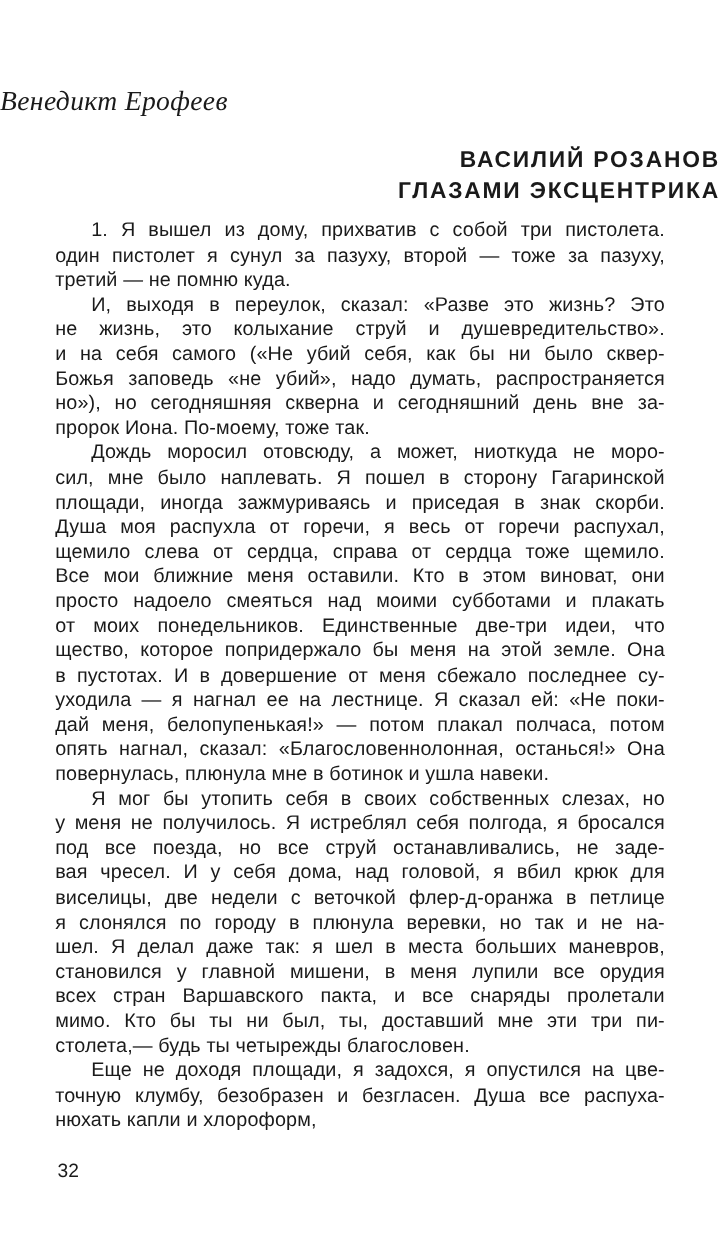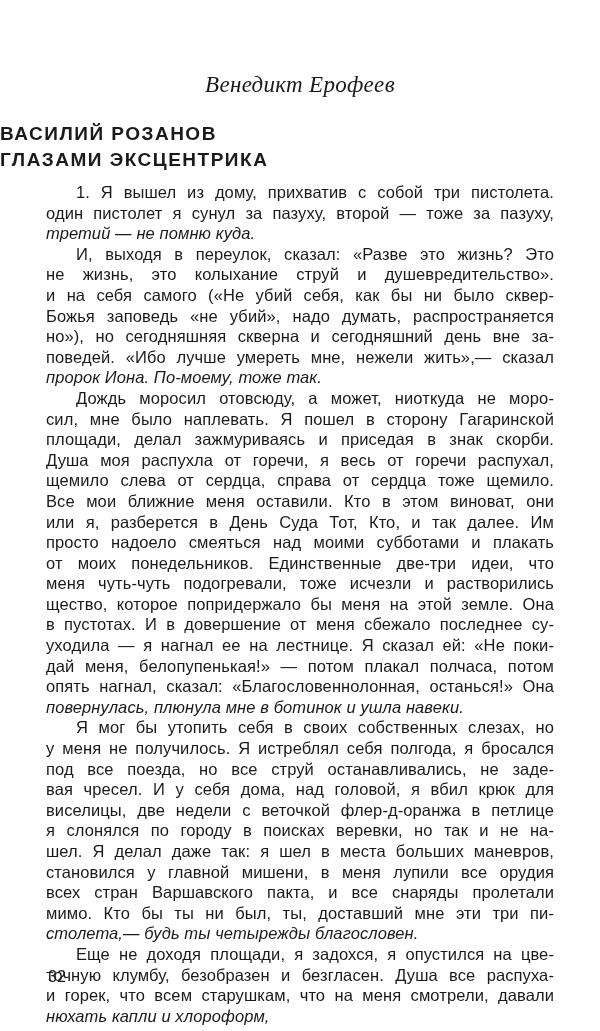--- a/index.html
+++ b/index.html
@@ -1,70 +1,66 @@
 <!DOCTYPE html>
 <html><head>
   <meta charset="utf-8">
   <style>
     html, body { margin: 0; padding: 0; background: #ffffff; }
     body { width: 600px; height: 1031px; position: relative; overflow: hidden; font-family: "Liberation Serif", "DejaVu Serif", serif; color: #1a1a1a; }
-    .author { position: absolute; top: 72px; left: 0; width: 600px; text-align: center; font-style: italic; font-size: 23px; letter-spacing: 0.3px; }
-    .title { position: absolute; top: 121px; left: 0; width: 600px; text-align: left; font-family: "Liberation Sans", "DejaVu Sans", sans-serif; font-weight: bold; font-size: 19px; line-height: 26px; letter-spacing: 1.5px; }
+    .author { position: absolute; top: 72px; left: 0; width: 600px; font-style: italic; font-size: 23px; letter-spacing: 0.3px; }
+    .title { position: absolute; top: 121px; left: 0; width: 600px; text-align: right; font-family: "Liberation Sans", "DejaVu Sans", sans-serif; font-weight: bold; font-size: 19px; line-height: 26px; letter-spacing: 1.5px; }
     .body { position: absolute; top: 182px; left: 46px; width: 508px; }
     .line { height: 20.6px; line-height: 20.6px; font-size: 17px; white-space: nowrap; text-align: justify; text-align-last: justify; font-family: "Liberation Sans", "DejaVu Sans", sans-serif; font-size: 16.5px; letter-spacing: 0.1px; }
     .line.indent { padding-left: 30px; }
-    .line.last { text-align-last: left; font-style: italic; }
+    .line.last { text-align-last: left; }
     .page-num { position: absolute; top: 968px; left: 48px; font-family: "Liberation Sans", "DejaVu Sans", sans-serif; font-size: 16px; }
   </style>
 </head>
 <body>
 
 <div class="author">Венедикт Ерофеев</div>
 <div class="title">
   <div>ВАСИЛИЙ РОЗАНОВ</div>
   <div>ГЛАЗАМИ ЭКСЦЕНТРИКА</div>
 </div>
 
 <div class="body" id="body">
     <div class="line indent">1. Я вышел из дому, прихватив с собой три пистолета.</div>
     <div class="line">один пистолет я сунул за пазуху, второй — тоже за пазуху,</div>
     <div class="line last">третий — не помню куда.</div>
     <div class="line indent">И, выходя в переулок, сказал: «Разве это жизнь? Это</div>
     <div class="line">не жизнь, это колыхание струй и душевредительство».</div>
     <div class="line">и на себя самого («Не убий себя, как бы ни было сквер-</div>
     <div class="line">Божья заповедь «не убий», надо думать, распространяется</div>
     <div class="line">но»), но сегодняшняя скверна и сегодняшний день вне за-</div>
-    <div class="line">поведей. «Ибо лучше умереть мне, нежели жить»,— сказал</div>
     <div class="line last">пророк Иона. По-моему, тоже так.</div>
     <div class="line indent">Дождь моросил отовсюду, а может, ниоткуда не моро-</div>
     <div class="line">сил, мне было наплевать. Я пошел в сторону Гагаринской</div>
-    <div class="line">площади, делал зажмуриваясь и приседая в знак скорби.</div>
+    <div class="line">площади, иногда зажмуриваясь и приседая в знак скорби.</div>
     <div class="line">Душа моя распухла от горечи, я весь от горечи распухал,</div>
     <div class="line">щемило слева от сердца, справа от сердца тоже щемило.</div>
     <div class="line">Все мои ближние меня оставили. Кто в этом виноват, они</div>
-    <div class="line">или я, разберется в День Суда Тот, Кто, и так далее. Им</div>
     <div class="line">просто надоело смеяться над моими субботами и плакать</div>
     <div class="line">от моих понедельников. Единственные две-три идеи, что</div>
-    <div class="line">меня чуть-чуть подогревали, тоже исчезли и растворились</div>
     <div class="line">щество, которое попридержало бы меня на этой земле. Она</div>
     <div class="line">в пустотах. И в довершение от меня сбежало последнее су-</div>
     <div class="line">уходила — я нагнал ее на лестнице. Я сказал ей: «Не поки-</div>
     <div class="line">дай меня, белопупенькая!» — потом плакал полчаса, потом</div>
     <div class="line">опять нагнал, сказал: «Благословеннолонная, останься!» Она</div>
     <div class="line last">повернулась, плюнула мне в ботинок и ушла навеки.</div>
     <div class="line indent">Я мог бы утопить себя в своих собственных слезах, но</div>
     <div class="line">у меня не получилось. Я истреблял себя полгода, я бросался</div>
     <div class="line">под все поезда, но все струй останавливались, не заде-</div>
     <div class="line">вая чресел. И у себя дома, над головой, я вбил крюк для</div>
     <div class="line">виселицы, две недели с веточкой флер-д-оранжа в петлице</div>
-    <div class="line">я слонялся по городу в поисках веревки, но так и не на-</div>
+    <div class="line">я слонялся по городу в плюнула веревки, но так и не на-</div>
     <div class="line">шел. Я делал даже так: я шел в места больших маневров,</div>
     <div class="line">становился у главной мишени, в меня лупили все орудия</div>
     <div class="line">всех стран Варшавского пакта, и все снаряды пролетали</div>
     <div class="line">мимо. Кто бы ты ни был, ты, доставший мне эти три пи-</div>
     <div class="line last">столета,— будь ты четырежды благословен.</div>
     <div class="line indent">Еще не доходя площади, я задохся, я опустился на цве-</div>
     <div class="line">точную клумбу, безобразен и безгласен. Душа все распуха-</div>
-    <div class="line">и горек, что всем старушкам, что на меня смотрели, давали</div>
     <div class="line last">нюхать капли и хлороформ,</div>
   </div>
 
 <div class="page-num">32</div>
 
 </body></html>

